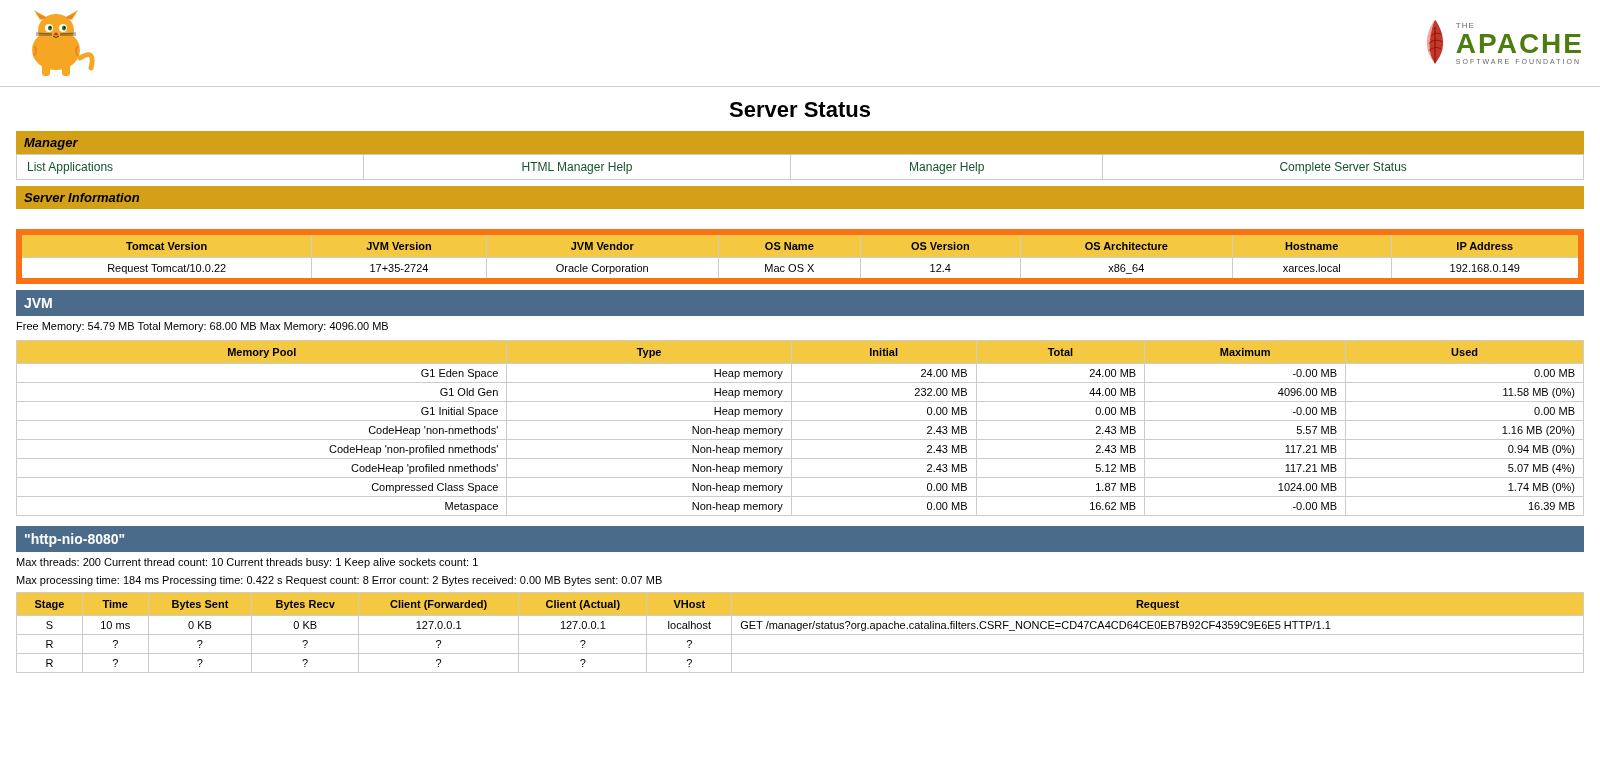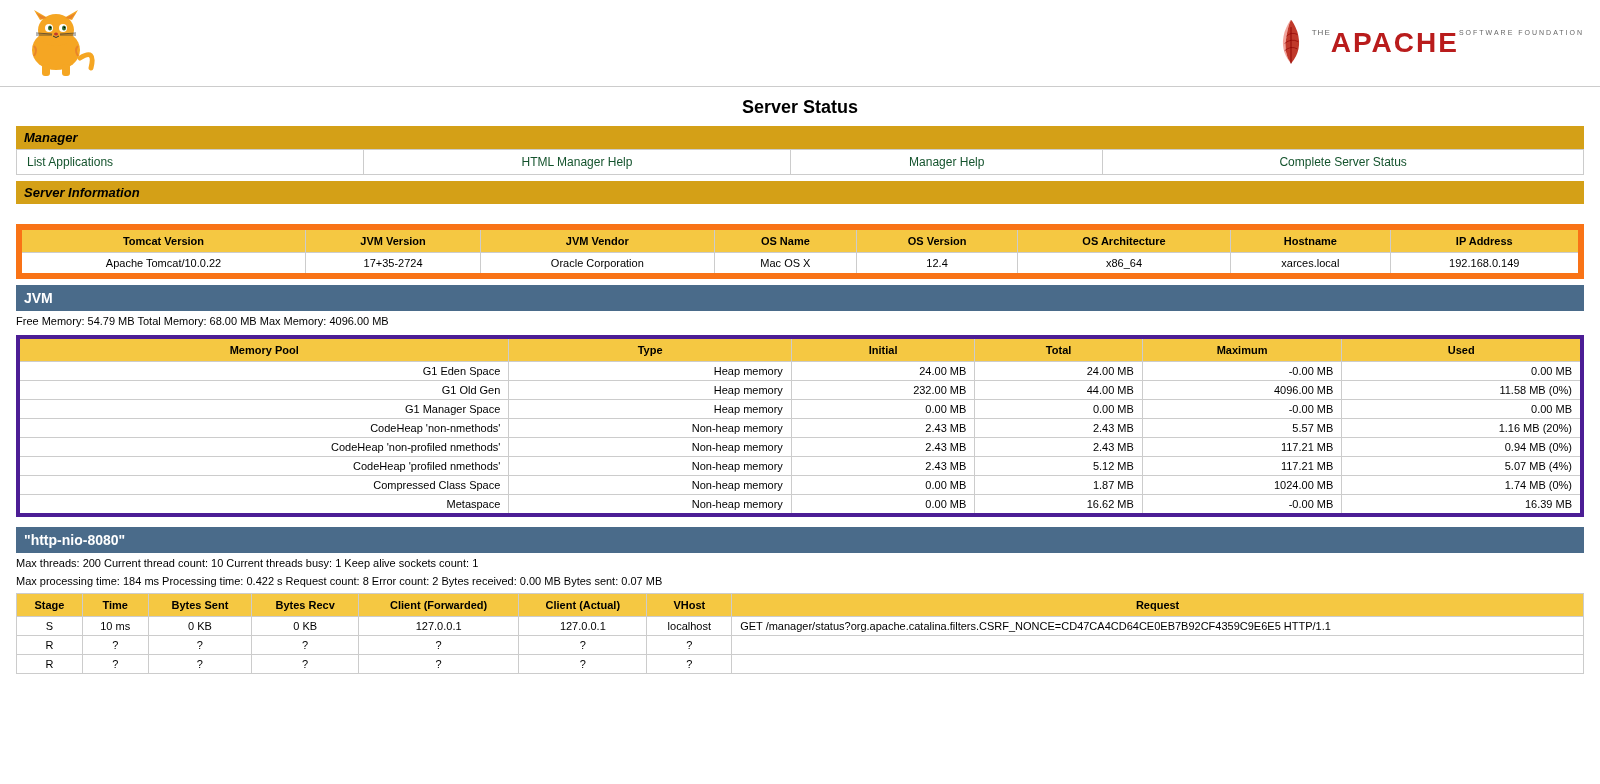--- a/index.html
+++ b/index.html
@@ -21,45 +21,46 @@
       display: flex;
       align-items: center;
       gap: 6px;
     }
     .apache-feather {
       width: 30px;
       height: 50px;
     }
     .apache-text {
       display: flex;
+      flex-direction: column;
       line-height: 1;
     }
     .apache-the {
       font-size: 8px;
       color: #666;
       text-transform: uppercase;
       letter-spacing: 1px;
     }
     .apache-name {
       font-size: 28px;
       font-weight: bold;
-      color: #b91c1c;
+      color: #4d7c0f;
       letter-spacing: 2px;
     }
     .apache-sub {
       font-size: 7px;
       color: #666;
       letter-spacing: 2px;
       text-transform: uppercase;
     }
 
     
     .page-title {
       text-align: center;
-      font-size: 18px;
+      font-size: 22px;
       font-weight: bold;
       padding: 10px 0 8px;
     }
 
     
     .section-header {
       background: #D4A017;
       font-weight: bold;
       font-style: italic;
       padding: 4px 8px;
@@ -120,21 +121,21 @@
     }
     .free-memory {
       padding: 4px 0;
       font-size: 11px;
     }
 
     
     .pool-table {
       width: 100%;
       border-collapse: collapse;
-      border: 4px solid #4c1d95;
+      border: 1px solid #4c1d95;
       margin-top: 4px;
     }
     .pool-table th {
       background: #F5C842;
       font-weight: bold;
       padding: 5px 8px;
       border: 1px solid #ccc;
       text-align: center;
       font-size: 11px;
     }
@@ -287,21 +288,21 @@
           <th>JVM Vendor</th>
           <th>OS Name</th>
           <th>OS Version</th>
           <th>OS Architecture</th>
           <th>Hostname</th>
           <th>IP Address</th>
         </tr>
       </thead>
       <tbody>
         <tr>
-          <td>Apache Tomcat/10.0.22</td>
+          <td>Request Tomcat/10.0.22</td>
           <td>17+35-2724</td>
           <td>Oracle Corporation</td>
           <td>Mac OS X</td>
           <td>12.4</td>
           <td>x86_64</td>
           <td>xarces.local</td>
           <td>192.168.0.149</td>
         </tr>
       </tbody>
     </table>
@@ -332,21 +333,21 @@
           </tr>
           <tr>
             <td>G1 Old Gen</td>
             <td>Heap memory</td>
             <td>232.00 MB</td>
             <td>44.00 MB</td>
             <td>4096.00 MB</td>
             <td>11.58 MB (0%)</td>
           </tr>
           <tr>
-            <td>G1 Manager Space</td>
+            <td>G1 Initial Space</td>
             <td>Heap memory</td>
             <td>0.00 MB</td>
             <td>0.00 MB</td>
             <td>-0.00 MB</td>
             <td>0.00 MB</td>
           </tr>
           <tr>
             <td>CodeHeap 'non-nmethods'</td>
             <td>Non-heap memory</td>
             <td>2.43 MB</td>

